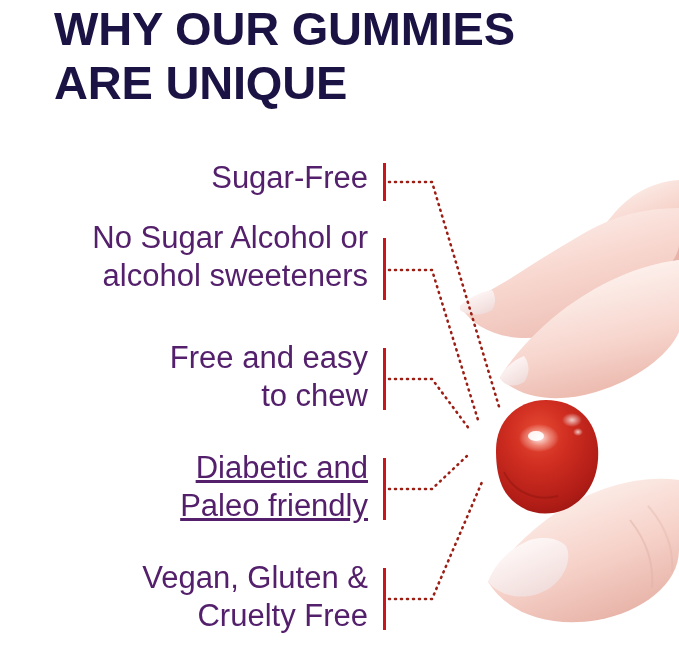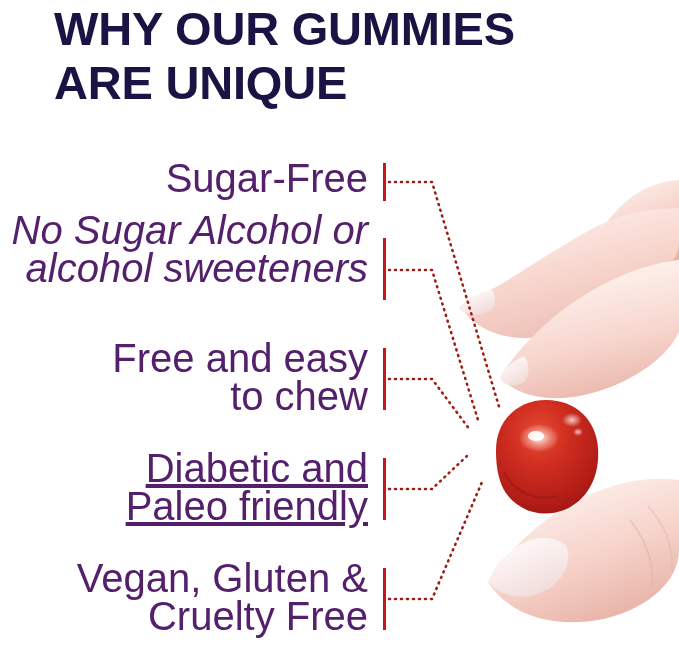--- a/index.html
+++ b/index.html
@@ -43,28 +43,28 @@
     width: 370px;
   }
   .benefit-row {
     position: absolute;
     right: 0;
     width: 370px;
     text-align: right;
     color: #54206c;
     font-family: "Liberation Sans", sans-serif;
     font-weight: normal;
-    font-size: 40px;
+    font-size: 31px;
     line-height: 38px;
     white-space: pre-line;
     padding-right: 2px;
     box-sizing: border-box;
   }
   .r0 { top: 11px; }
-  .r1 { top: 63px; font-style: italic; }
+  .r1 { top: 71px; }
   .r2 { top: 191px; }
   .r3 { top: 301px; text-decoration: underline; }
   .r4 { top: 411px; }
 
   
   .tick {
     position: absolute;
     left: 383px;
     width: 3px;
     background: #c8161d;

